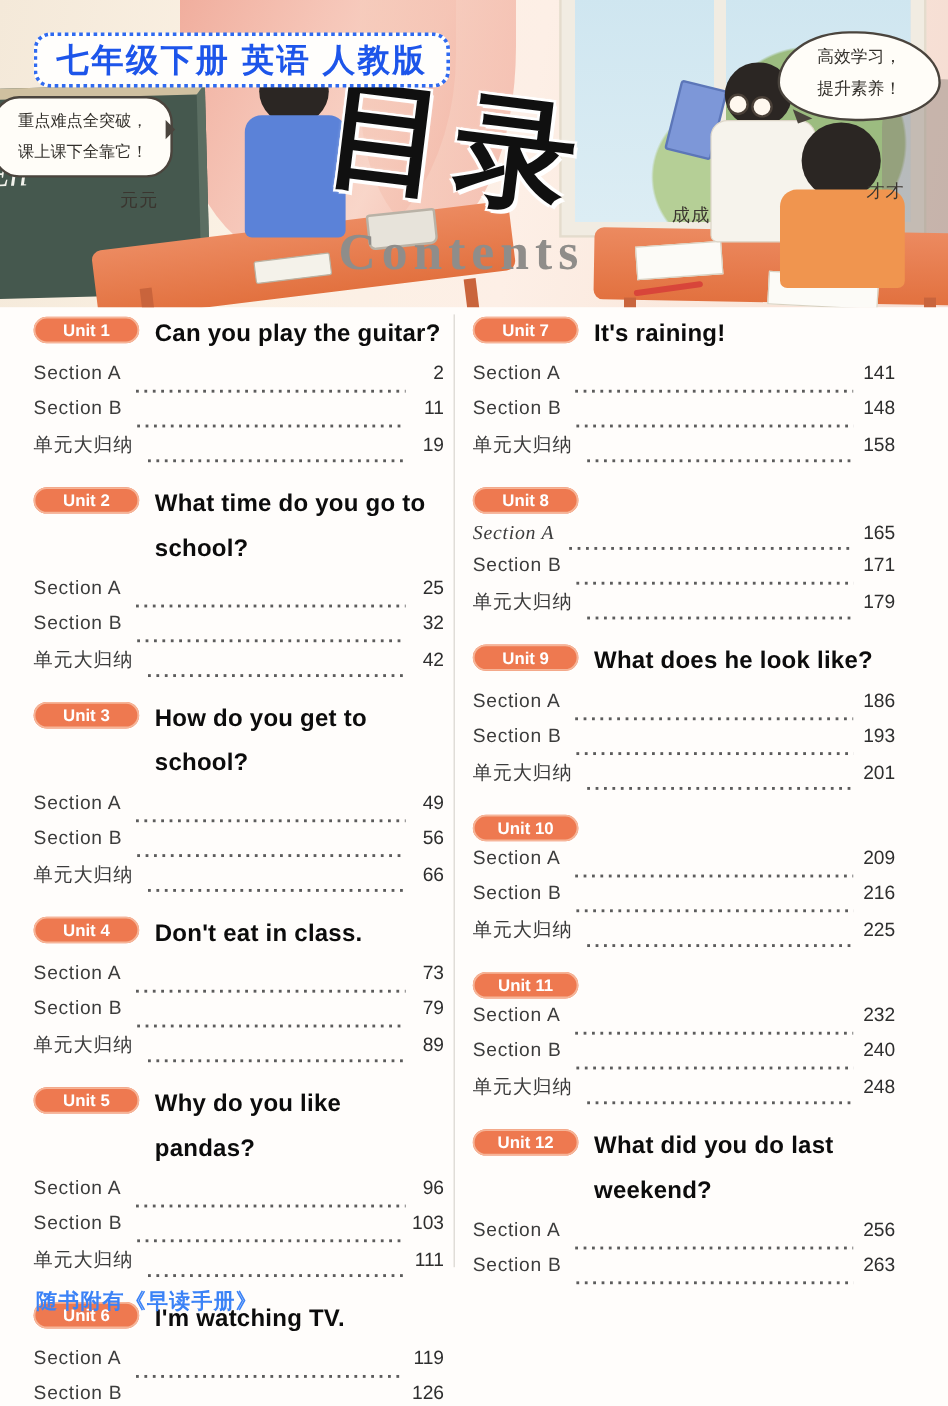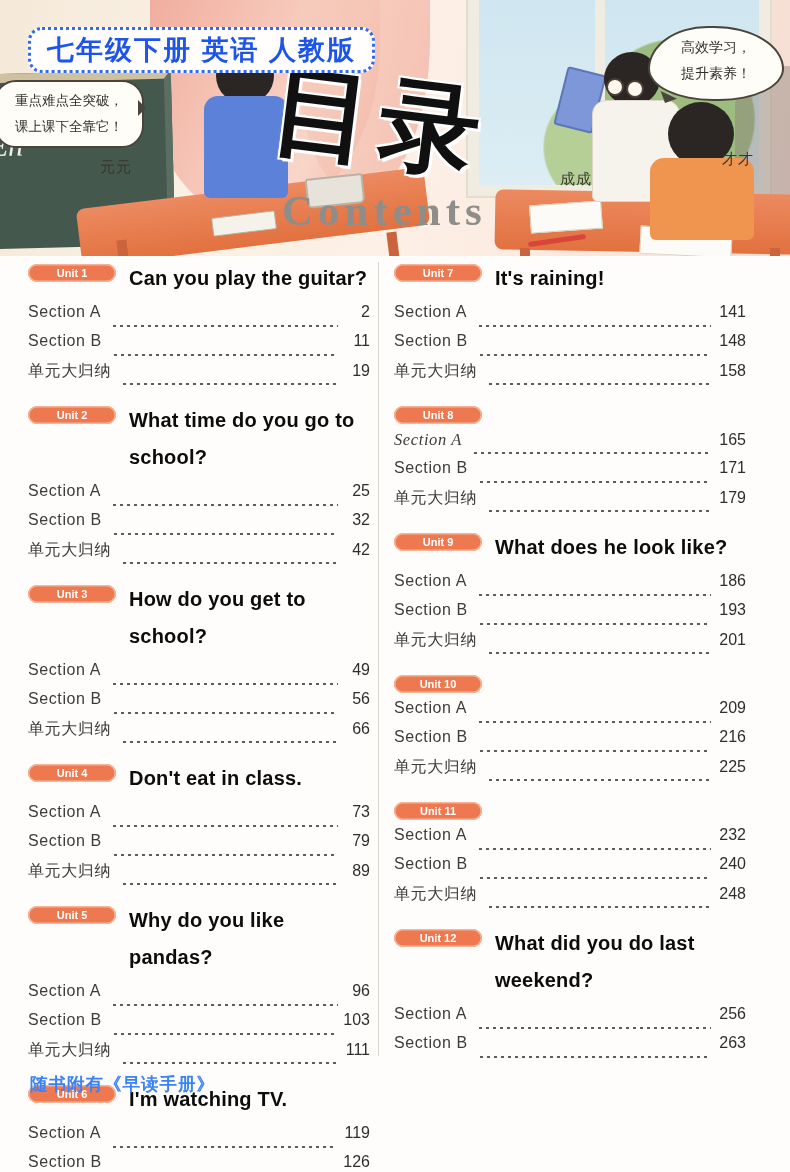--- a/index.html
+++ b/index.html
@@ -58,21 +58,21 @@
            border-radius:14px;padding:2px 16px;font-size:27px;font-weight:700;color:#1d55ea;letter-spacing:2px;}
 
   
   .divider{position:absolute;left:378px;top:262px;width:1px;height:794px;background:#d9d5cf;}
   .col{position:absolute;top:260px;}
   .col-left{left:28px;width:342px;}
   .col-right{left:394px;width:352px;}
   .unit{margin-bottom:12px;}
   .unit-head{display:flex;align-items:flex-start;margin-bottom:6px;}
   .unit-badge{flex:0 0 auto;min-width:66px;margin-top:4px;background:#ee7950;color:#fff;font-weight:700;
-              font-size:11px;text-align:center;padding:3px 11px;border-radius:15px;
+              font-size:14px;text-align:center;padding:3px 11px;border-radius:15px;
               box-shadow:0 0 0 1.5px #f6b598 inset;}
   .unit-title{margin-left:13px;font-size:20px;font-weight:700;color:#0c0c0c;line-height:1.85;letter-spacing:.2px;}
   .toc-row{display:flex;align-items:baseline;height:29px;}
   .row-label{flex:0 0 auto;font-size:16px;color:#3c3c3c;letter-spacing:.6px;}
   .row-label.italic{font-style:italic;font-family:"Liberation Serif","DejaVu Serif",serif;font-size:16.5px;}
   .dots{flex:1 1 auto;align-self:flex-end;height:8px;margin:0 8px 4px 10px;
         background-image:radial-gradient(circle,#5c5c5c 1.3px,transparent 1.5px);
         background-size:7px 4px;background-repeat:repeat-x;background-position:0 100%;}
   .page-num{flex:0 0 auto;font-size:16px;color:#2e2e2e;min-width:24px;text-align:right;}
 

